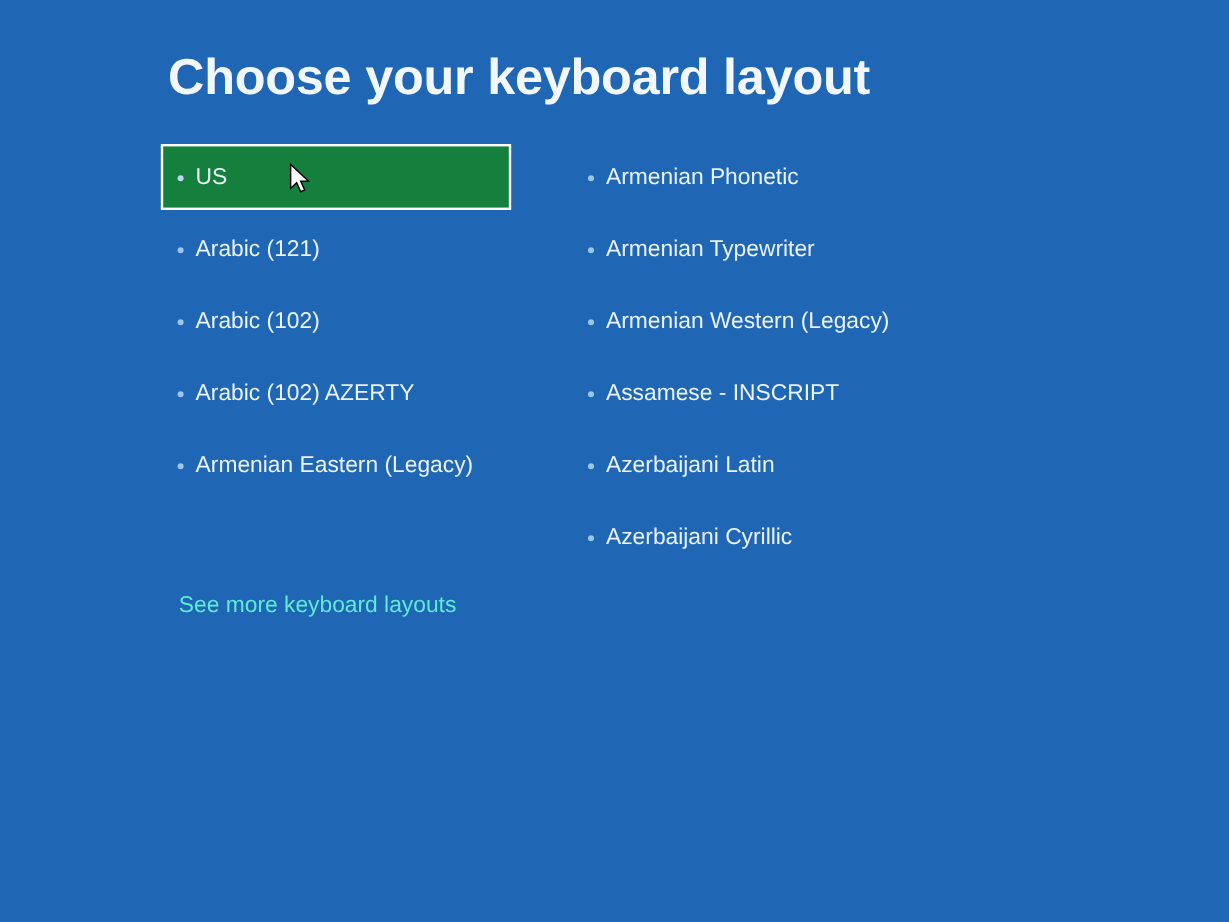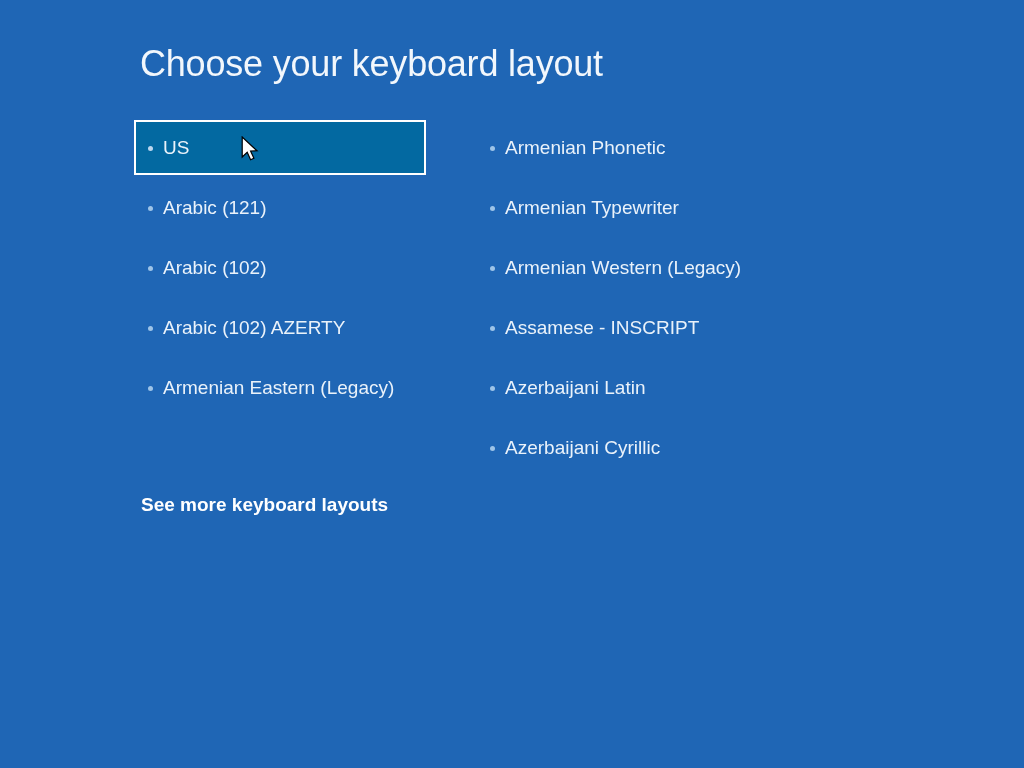--- a/index.html
+++ b/index.html
@@ -16,22 +16,22 @@
     font-family: "Liberation Sans", sans-serif;
     -webkit-font-smoothing: antialiased;
     position: relative;
   }
 
   
   .page-title {
     position: absolute;
     left: 140px;
     top: 38px;
-    font-size: 36px;
-    font-weight: 400;
+    font-size: 42px;
+    font-weight: 700;
     letter-spacing: -0.2px;
     color: #f2f7fc;
     white-space: nowrap;
     line-height: 52px;
   }
 
   
   .layout-columns {
     position: absolute;
     left: 0;
@@ -72,33 +72,33 @@
   .layout-item .item-label {
     font-size: 19px;
     font-weight: 300;
     color: #eaf2fa;
     white-space: nowrap;
     line-height: 22px;
   }
 
   
   .layout-item.selected {
-    background: #0369a1;
+    background: #15803d;
     border: 2px solid #ffffff;
   }
   .layout-item.selected .bullet { background: #bcd7ef; }
 
   
   .see-more-link {
     position: absolute;
-    left: 141px;
+    left: 149px;
     top: 492px;
     font-size: 19px;
-    font-weight: 700;
-    color: #ffffff;
+    font-weight: 400;
+    color: #5eead4;
     white-space: nowrap;
     cursor: default;
     line-height: 26px;
   }
 
   
   .mouse-cursor {
     position: absolute;
     left: 241px;
     top: 136px;

